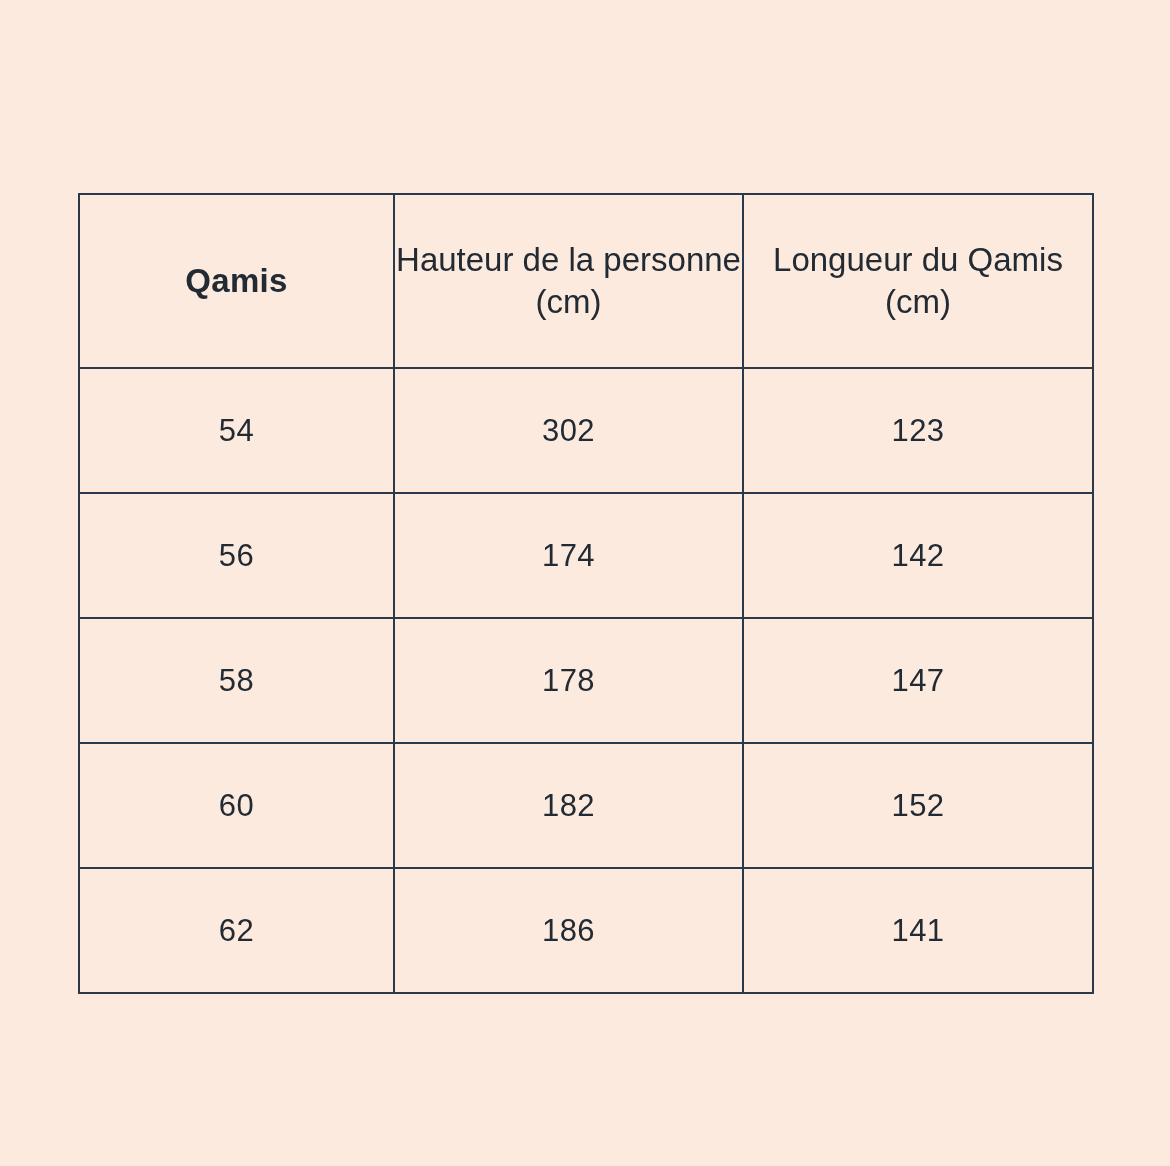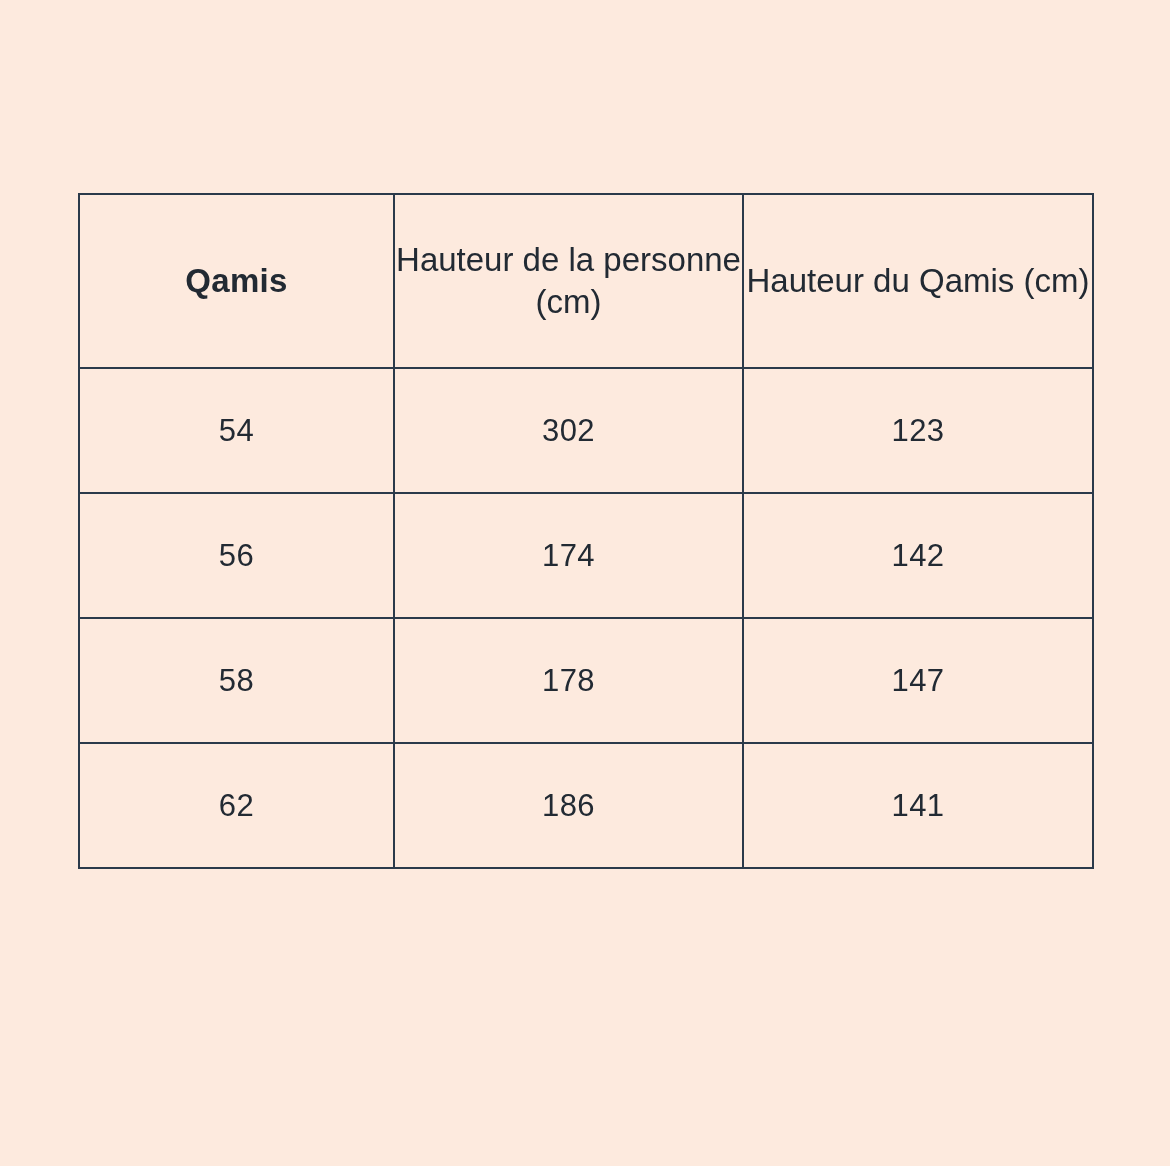--- a/index.html
+++ b/index.html
@@ -71,40 +71,45 @@
     <table class="size-table">
       <colgroup>
         <col class="c1">
         <col class="c2">
         <col class="c3">
       </colgroup>
       <thead>
         <tr>
           <th class="first">Qamis</th>
           <th>Hauteur de la personne (cm)</th>
-          <th>Hauteur du Qamis (cm)</th>
+          <th>Longueur du Qamis (cm)</th>
         </tr>
       </thead>
       <tbody>
         <tr>
           <td>54</td>
           <td>302</td>
           <td>123</td>
         </tr>
         <tr>
           <td>56</td>
           <td>174</td>
           <td>142</td>
         </tr>
         <tr>
           <td>58</td>
           <td>178</td>
           <td>147</td>
         </tr>
         <tr>
+          <td>60</td>
+          <td>182</td>
+          <td>152</td>
+        </tr>
+        <tr>
           <td>62</td>
           <td>186</td>
           <td>141</td>
         </tr>
       </tbody>
     </table>
   </div>
 </div>
 
 </body></html>

